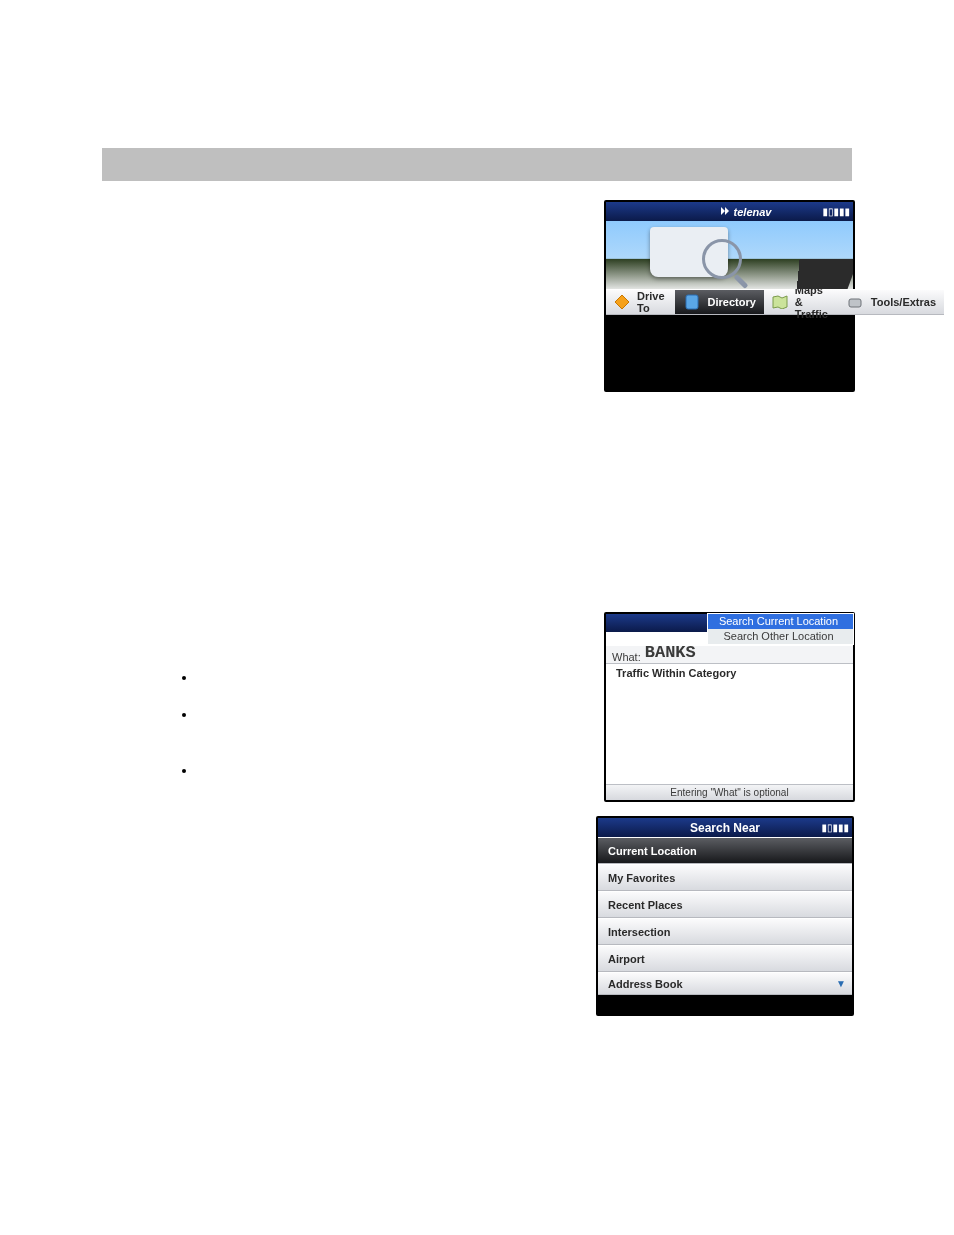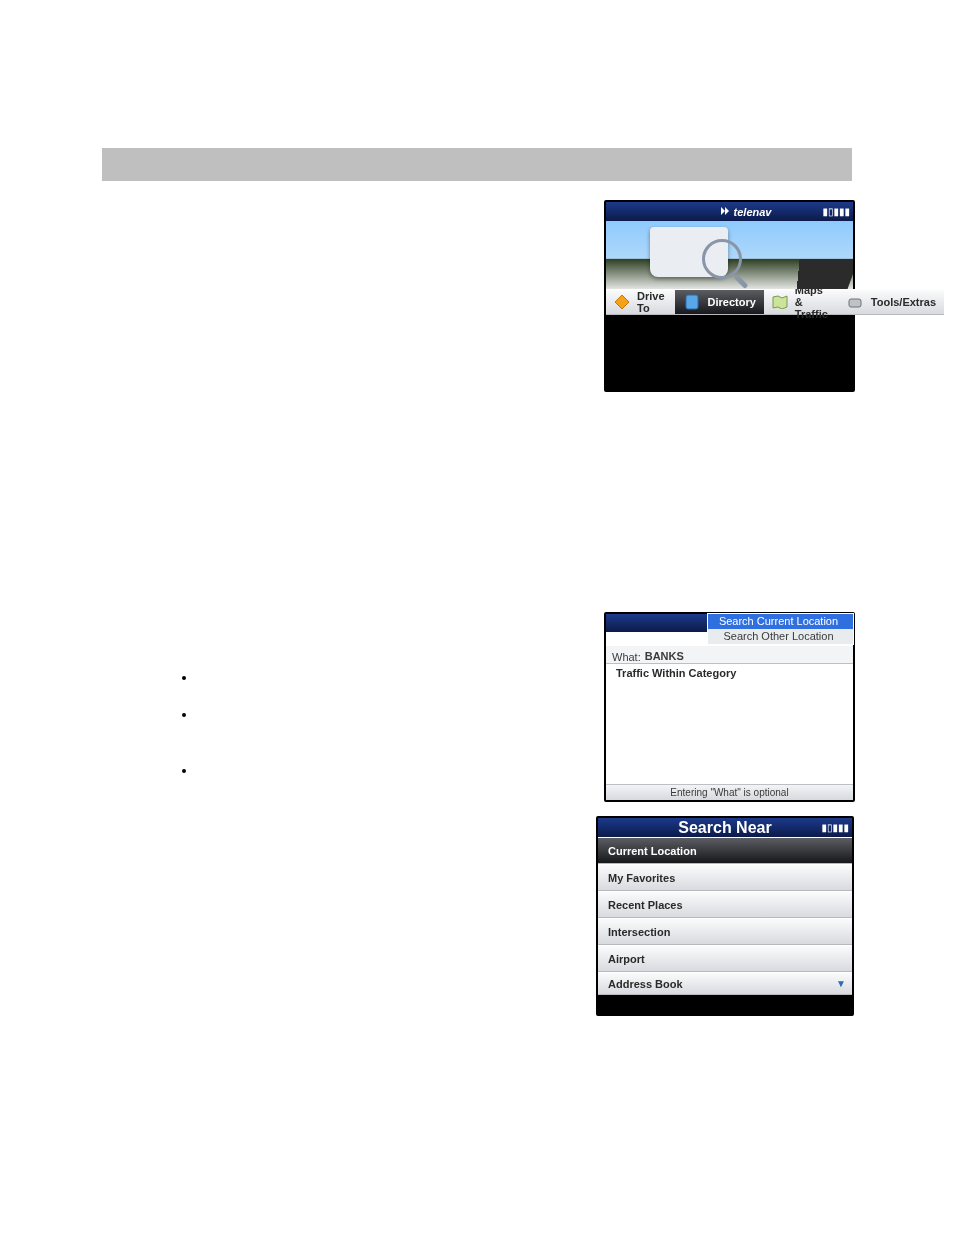--- a/index.html
+++ b/index.html
@@ -26,29 +26,29 @@
   .ico-tools svg{fill:#bfc3c8;stroke:#6e7278;}
 
   
   .shot2{position:absolute;left:604px;top:612px;width:247px;height:186px;border:2px solid #000;background:#fff;border-radius:2px;}
   .s2-header{height:18px;background:linear-gradient(#1c3a8a,#0b1a4a);position:relative;}
   .s2-menu{position:absolute;right:-1px;top:-1px;width:145px;border:1px solid #fff;}
   .s2-over{height:15px;line-height:15px;font-size:11px;font-family:Verdana,sans-serif;text-align:center;padding-right:4px;}
   .s2-over.sel{background:#2f6fe0;color:#fff;}
   .s2-over.uns{background:#e8ecee;color:#3a3a3a;}
   .s2-what{height:17px;background:#f3f4f6;border-bottom:1px solid #bcbfc5;padding:0 6px;font-size:11px;color:#3a3a3a;display:flex;align-items:flex-end;margin-top:14px;}
-  .s2-what input{border:0;background:transparent;font-size:11px;font-weight:bold;color:#3a3a3a;outline:none;flex:1;margin-left:2px;font-family:Liberation Sans, sans-serif;}
+  .s2-what input{border:0;background:transparent;font-size:17px;font-weight:bold;color:#3a3a3a;outline:none;flex:1;margin-left:2px;font-family:Liberation Mono, monospace;}
   .s2-row{height:23px;display:flex;align-items:center;padding:0 10px;font-size:11px;font-weight:bold;color:#f5f5f7;background:linear-gradient(#5b5d62,#17181b);border:1px solid #2b2c30;margin:3px;border-radius:2px;}
   .s2-row2{height:18px;display:flex;align-items:center;padding:0 10px;font-size:11px;font-weight:bold;color:#2a2a2a;background:#fff;}
   .s2-footer{position:absolute;bottom:0;left:0;right:0;height:15px;background:linear-gradient(#f3f4f6,#d7d9de);color:#3a3a3a;font-size:10px;text-align:center;line-height:15px;border-top:1px solid #bcbfc5;}
 
   
   .shot3{position:absolute;left:596px;top:816px;width:254px;height:196px;border:2px solid #000;background:#000;border-radius:2px;}
   .s3-header{height:19px;background:linear-gradient(#1c3a8a,#0b1a4a);display:flex;align-items:center;justify-content:center;position:relative;}
-  .s3-title{color:#fff;font-size:16px;font-weight:bold;}
+  .s3-title{color:#fff;font-size:12px;font-weight:bold;}
   .s3-sig{position:absolute;right:3px;color:#fff;font-size:10px;}
   .s3-list{display:flex;flex-direction:column;}
   .s3-item{height:25px;display:flex;align-items:center;padding:0 10px;font-size:11px;font-weight:bold;color:#2a2a2a;background:linear-gradient(#fbfbfc,#d8dadf);border-top:1px solid #fff;border-bottom:1px solid #b7b9bf;}
   .s3-item.sel{background:linear-gradient(#5b5d62,#17181b);color:#fff;}
   .s3-item.last{height:21px;position:relative;}
   .s3-more{position:absolute;right:6px;color:#2a6db2;font-size:10px;}
 
   
   .bullets{position:absolute;left:156px;width:340px;}
   .bullets li{font-size:12px;color:#000;margin:0;padding:0;list-style:disc;}

